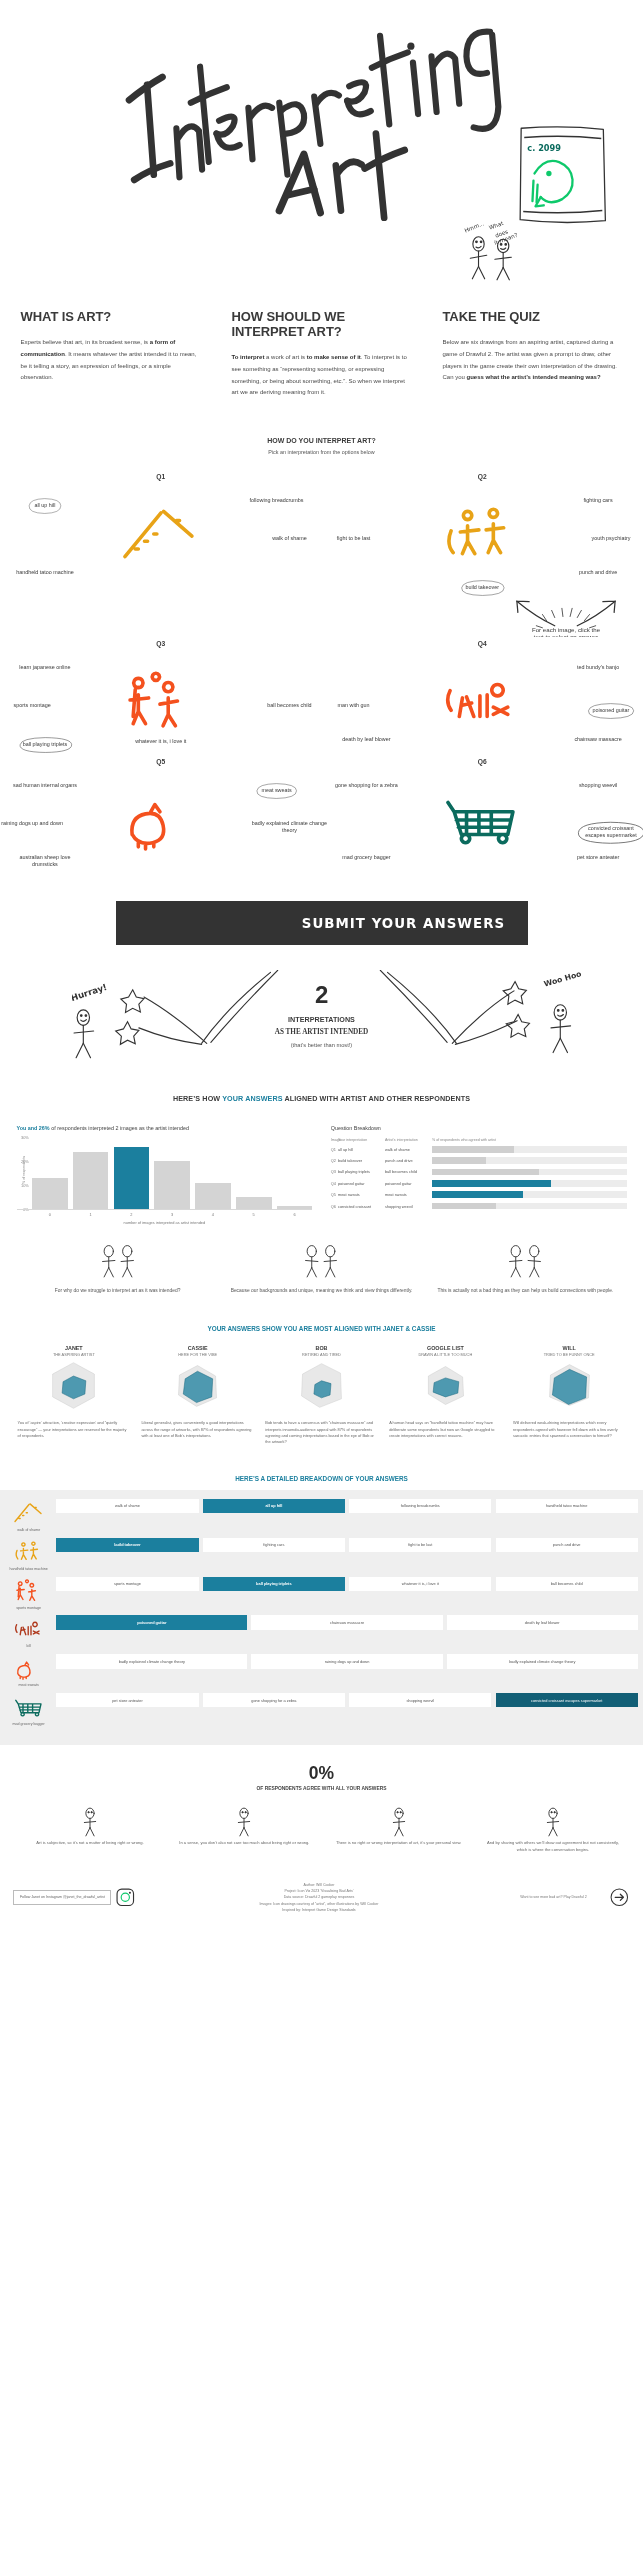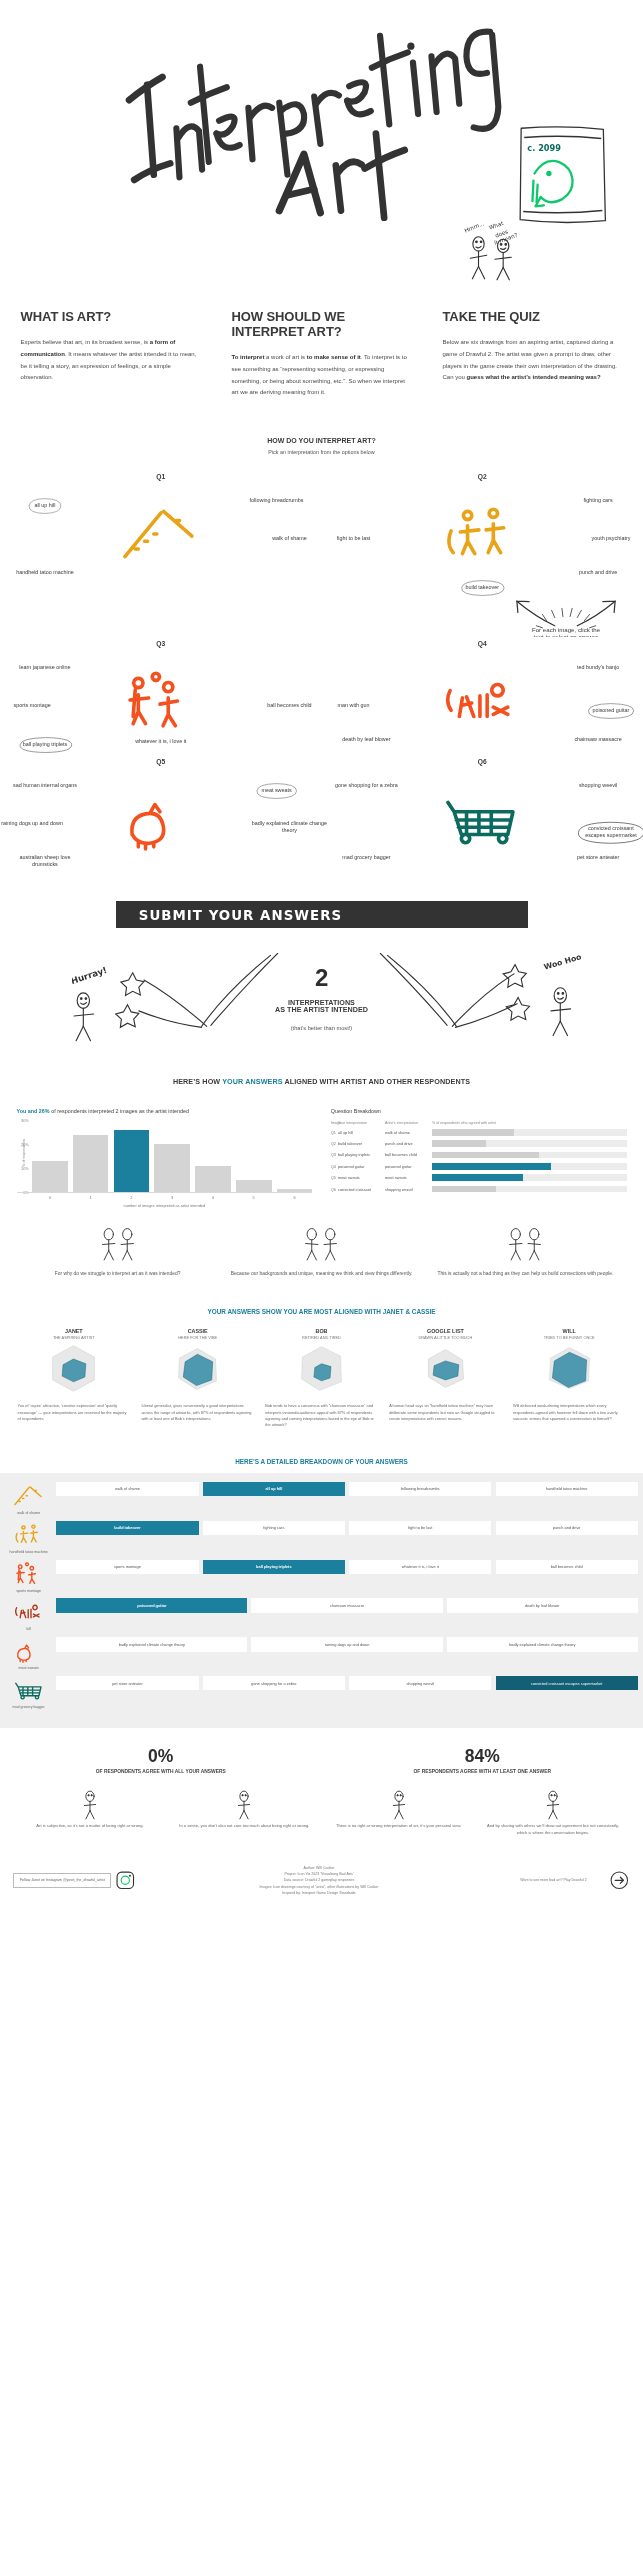--- a/index.html
+++ b/index.html
@@ -57,38 +57,38 @@
   .drawing { position:absolute; left:50%; transform:translateX(-50%); top:27px; }
 
   .center-note {
     position:absolute; left:50%; transform:translateX(-50%);
     top:0.5px; width:155px; text-align:center; font-size:5.7px; line-height:1.4; color:#3a3a3a;
   }
 
   
   .submit-wrap { margin:25px auto 0 auto; width:412px; }
   .submit-btn {
-    background:#333333; color:#ffffff; height:27px; display:flex;
-    align-items:center; justify-content:flex-start; cursor:pointer;
+    background:#333333; color:#ffffff; height:44px; display:flex;
+    align-items:center; justify-content:flex-end; cursor:pointer;
     border:none; width:100%;
   }
   .submit-btn svg { width:237px; height:21.6px; }
 
   
   .score { position:relative; height:124px; margin-top:25px; }
   .score .num {
     position:absolute; left:0; right:0; top:11.3px; text-align:center;
     font-size:24px; font-weight:bold; color:#2e2e2e; letter-spacing:-0.5px;
   }
   .score .l1, .score .l2 {
     position:absolute; left:0; right:0; text-align:center;
     font-size:7.2px; font-weight:bold; text-transform:uppercase; color:#3a3a3a;
   }
   .score .l1 { top:45px; }
-  .score .l2 { top:52px; }
+  .score .l2 { top:58px;font-family:Liberation Serif, serif; }
   .score .l3 {
     position:absolute; left:0; right:0; top:72px; text-align:center;
     font-size:5.7px; color:#555;
   }
 
   
   .sec-head {
     text-align:center; font-size:7.2px; font-weight:bold;
     text-transform:uppercase; color:#3a3a3a; letter-spacing:0.1px;
   }
@@ -736,24 +736,20 @@
           <div class="chip dark">convicted croissant escapes supermarket</div>
         </div>
       </div>
     </section>
 
   <section class="agree">
     <div class="half">
       <div class="pct">0%</div>
       <div class="cap">OF RESPONDENTS AGREE WITH ALL YOUR ANSWERS</div>
     </div>
-    <div class="half">
-      <div class="pct">84%</div>
-      <div class="cap">OF RESPONDENTS AGREE WITH AT LEAST ONE ANSWER</div>
-    </div>
   </section>
 
   <section class="bottom-notes" id="bottom-notes">
       <div class="n"><svg viewBox="0 0 70 62" style="width:36px;height:32px">
           <g fill="none" stroke="#333" stroke-width="1.8" stroke-linecap="round">
             <ellipse cx="35" cy="14" rx="8" ry="10"></ellipse>
             <circle cx="32" cy="12" r="1.2" fill="#333"></circle>
             <circle cx="38" cy="12" r="1.2" fill="#333"></circle>
             <path d="M35 24 L35 42"></path>
             <path d="M24 32 L46 30"></path>

